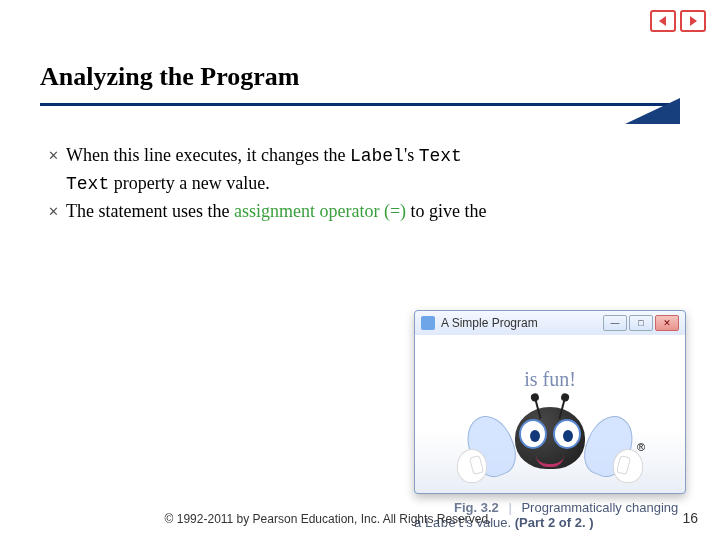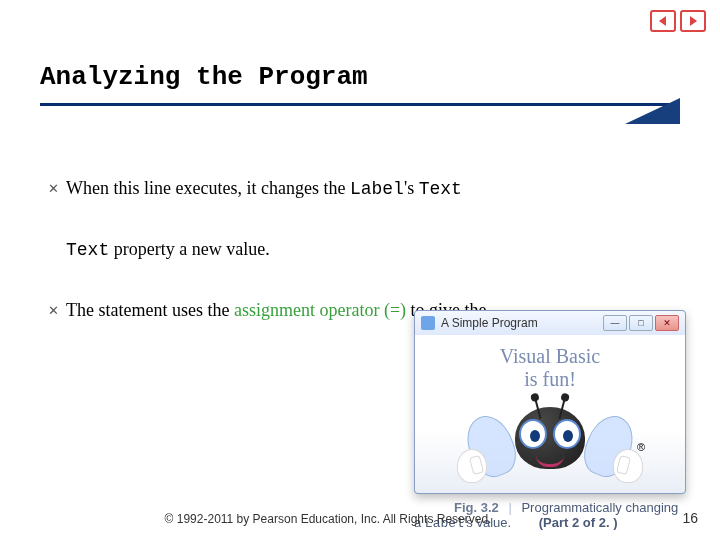--- a/index.html
+++ b/index.html
@@ -1,25 +1,25 @@
 <!DOCTYPE html>
 <html><head>
 <meta charset="utf-8">
 <style>
   * { margin: 0; padding: 0; box-sizing: border-box; }
   html, body { width: 720px; height: 540px; font-family: Georgia, "Times New Roman", serif; background: #fff; color: #000; }
   .slide { position: relative; width: 720px; height: 540px; }
   .nav-arrows { position: absolute; top: 10px; right: 14px; display: flex; gap: 4px; }
   .nav-btn { width: 26px; height: 22px; border: 2px solid #d44; border-radius: 3px; display: flex; align-items: center; justify-content: center; background: #fff; }
   .nav-btn svg { display: block; }
-  .title { position: absolute; top: 62px; left: 40px; font-family: Liberation Mono, monospace; font-weight: bold; font-size: 26px; }
+  .title { position: absolute; top: 62px; left: 40px; font-family: Liberation Serif, serif; font-weight: bold; font-size: 26px; }
   .title-underline { position: absolute; top: 98px; left: 40px; width: 640px; height: 26px; background: linear-gradient(to bottom, transparent 0%, transparent 18%, #082e6f 18%, #082e6f 30%, transparent 30%); }
   .title-underline::after { content: ""; position: absolute; right: 0; top: 0; width: 0; height: 0; border-left: 55px solid transparent; border-bottom: 26px solid #173f7e; }
   .content { position: absolute; top: 142px; left: 48px; width: 620px; font-size: 18px; line-height: 1.5; }
-  .bullet-row { display: block; margin-top: 33px; }
+  .bullet-row { display: block; }
   .bullet-mark { font-family: Arial, sans-serif; font-size: 13px; color: #555; display: inline-block; width: 18px; vertical-align: top; position: relative; top: 4px; }
   .code { font-family: "Courier New", Courier, monospace; }
   .highlight { color: #39a03d; }
   .figure { position: absolute; top: 310px; right: 34px; width: 272px; }
   .win { border: 1px solid #8b9cc4; border-radius: 4px; overflow: hidden; box-shadow: 0 4px 10px rgba(0,0,0,0.25); background: #0ea5e9; }
   .win-titlebar { height: 24px; background: linear-gradient(to bottom, #f4f8ff, #dfe9fb); display: flex; align-items: center; padding: 0 6px; font-family: "Segoe UI", Tahoma, sans-serif; font-size: 12px; color: #333; }
   .win-title-icon { width: 14px; height: 14px; background: #6ea4e8; border-radius: 2px; margin-right: 6px; }
   .win-title-text { flex: 1; }
   .win-controls { display: flex; gap: 2px; }
   .win-ctrl { width: 24px; height: 16px; border: 1px solid #9ab; border-radius: 2px; display: flex; align-items: center; justify-content: center; font-size: 9px; background: linear-gradient(#f0f6ff,#d8e6fb); }
@@ -44,21 +44,21 @@
   .bug .wing.right { right: -6px; transform: rotate(22deg); }
   .bug .hand { position: absolute; width: 30px; height: 34px; background: #fff; border: 1px solid #d8d8d8; border-radius: 50% 50% 45% 45%; top: 52px; }
   .bug .hand::after { content: ""; position: absolute; right: 4px; top: 6px; width: 9px; height: 16px; background: #fff; border: 1px solid #d8d8d8; border-radius: 4px; transform: rotate(-15deg); }
   .bug .hand.left { left: -18px; }
   .bug .hand.right { right: -18px; transform: scaleX(-1); }
   .bug .reg { position: absolute; right: -20px; top: 44px; font-size: 11px; font-family: Arial; }
   .caption { margin-top: 6px; font-family: Arial, sans-serif; font-size: 13px; color: #4b5a78; }
   .caption .fignum { font-weight: bold; color: #6d7a94; padding-left: 40px; }
   .caption .sep { color: #b3bed2; margin: 0 6px; }
   .caption .code2 { font-family: "Courier New", monospace; color: #4b5a78; }
-  .caption .part { font-weight: bold; margin-left: 24px; }
+  .caption .part { font-weight: bold; }
   .footer { position: absolute; bottom: 14px; left: 0; width: 656px; text-align: center; font-family: "Trebuchet MS", Arial, sans-serif; font-size: 12px; color: #333; }
   .pagenum { position: absolute; bottom: 14px; right: 22px; font-family: Liberation Sans, sans-serif; font-size: 14px; color: #333; }
 </style>
 </head>
 <body>
 <div class="slide">
 
   <div class="nav-arrows">
     <div class="nav-btn">
       <svg width="12" height="12" viewBox="0 0 12 12">
@@ -93,21 +93,21 @@
         <div class="win-title-icon"></div>
         <div class="win-title-text">A Simple Program</div>
         <div class="win-controls">
           <div class="win-ctrl">—</div>
           <div class="win-ctrl">□</div>
           <div class="win-ctrl close">✕</div>
         </div>
       </div>
       <div class="win-body">
         <div class="win-label">
-          <span>Visual Basic</span><br>
+          <br>
           <span>is fun!</span>
         </div>
         <div class="bug">
           <div class="wing left"></div>
             <div class="wing right"></div>
           <div class="head">
             <div class="antenna left"></div>
               <div class="antenna right"></div>
             <div class="eye left">
                 <div class="pupil"></div>

